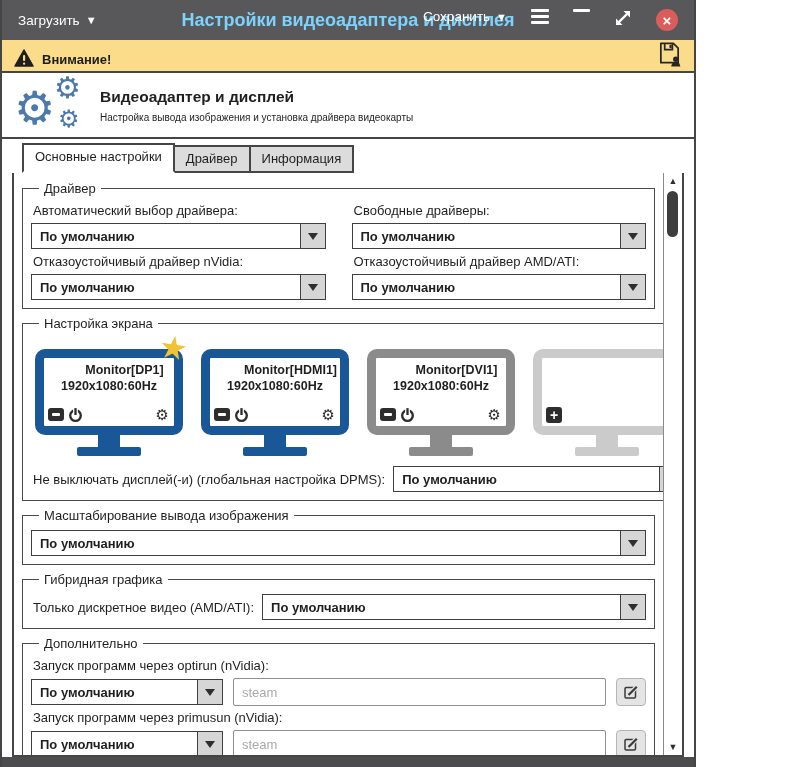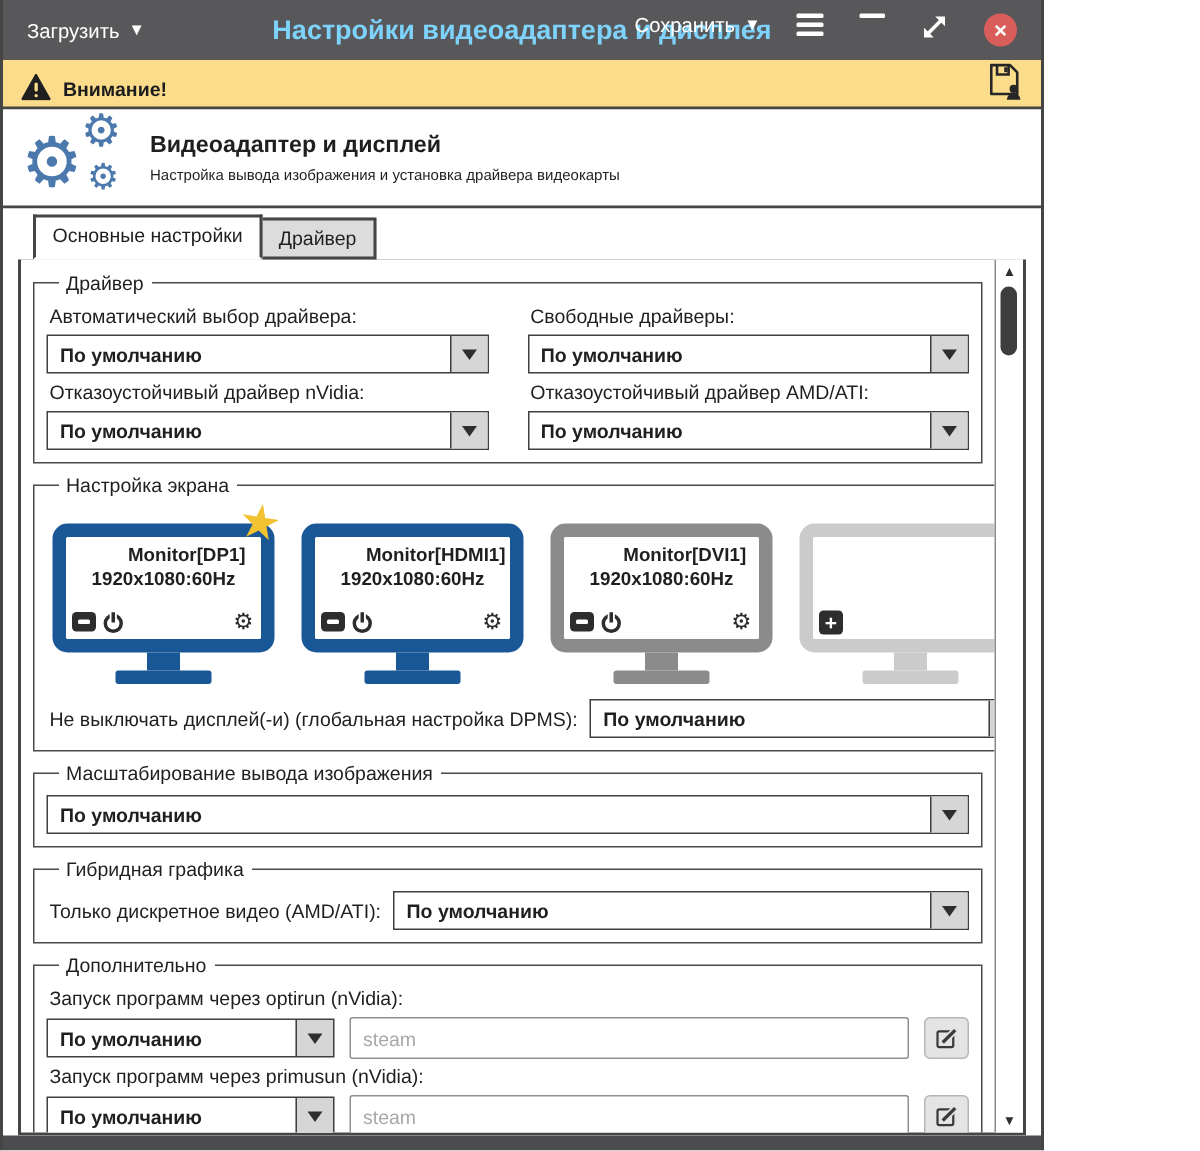--- a/index.html
+++ b/index.html
@@ -172,20 +172,21 @@
     </div>
     <div>
       <div class="hd-title">Видеоадаптер и дисплей</div>
       <div class="hd-sub">Настройка вывода изображения и установка драйвера видеокарты</div>
     </div>
   </div>
 
   <div class="tabbar">
     <div class="tab active">Основные настройки</div>
     <div class="tab">Драйвер</div>
+    <div class="tab">Информация</div>
   </div>
 
   <div class="main">
     <div class="panel">
       <div class="content">
 
         <fieldset>
           <legend>Драйвер</legend>
           <div class="grid2">
             <div>

